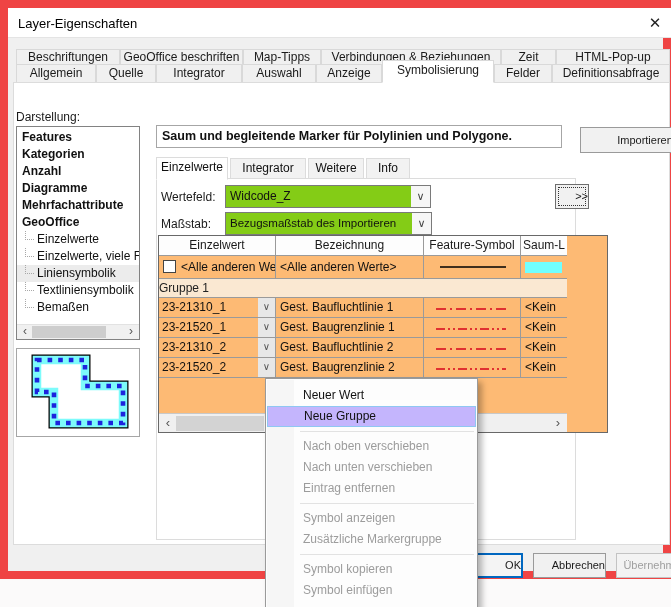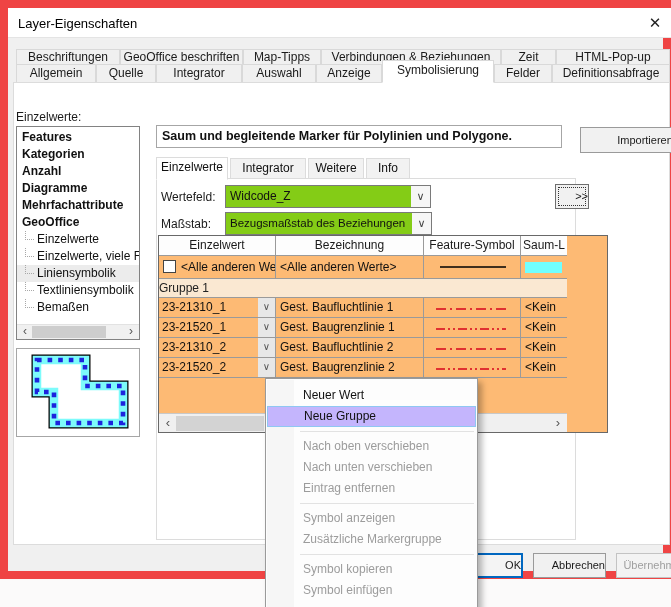--- a/index.html
+++ b/index.html
@@ -138,21 +138,21 @@
       <div class="tab abs" style="left:148px;top:56px;width:86px">Integrator</div>
       <div class="tab abs" style="left:234px;top:56px;width:74px">Auswahl</div>
       <div class="tab abs" style="left:308px;top:56px;width:66px">Anzeige</div>
       <div class="tab active abs" style="left:374px;top:52px;width:112px">Symbolisierung</div>
       <div class="tab abs" style="left:486px;top:56px;width:58px">Felder</div>
       <div class="tab abs" style="left:544px;top:56px;width:118px">Definitionsabfrage</div>
     </div>
 
     <div class="page"></div>
 
-    <div class="lbl abs" style="left:8px;top:102px">Einzelwerte:</div>
+    <div class="lbl abs" style="left:8px;top:102px">Darstellung:</div>
 
     <div class="treebox">
       <div style="padding-top:2px">
         <div class="titem">Features</div>
         <div class="titem">Kategorien</div>
         <div class="titem">Anzahl</div>
         <div class="titem">Diagramme</div>
         <div class="titem">Mehrfachattribute</div>
         <div class="titem">GeoOffice</div>
         <div class="titem child">Einzelwerte</div>
@@ -189,21 +189,21 @@
     <div class="combo abs" style="left:217px;top:177px;width:206px">
       <span>Widcode_Z</span>
       <span class="cbtn">∨</span>
     </div>
     <div class="btn ggbtn abs">
       <span>&gt;&gt;</span>
       <span class="focusrect"></span>
     </div>
     <div class="lbl abs" style="left:153px;top:209px">Maßstab:</div>
     <div class="combo abs" style="left:217px;top:204px;width:207px;font-size:11.5px">
-      <span>Bezugsmaßstab des Beziehungen</span>
+      <span>Bezugsmaßstab des Importieren</span>
       <span class="cbtn">∨</span>
     </div>
 
     <div class="grid">
       <div class="grow ghead">
         <div class="gcell c1">Einzelwert</div>
         <div class="gcell c2">Bezeichnung</div>
         <div class="gcell c3">Feature-Symbol</div>
         <div class="gcell c4">Saum-L</div>
       </div>

